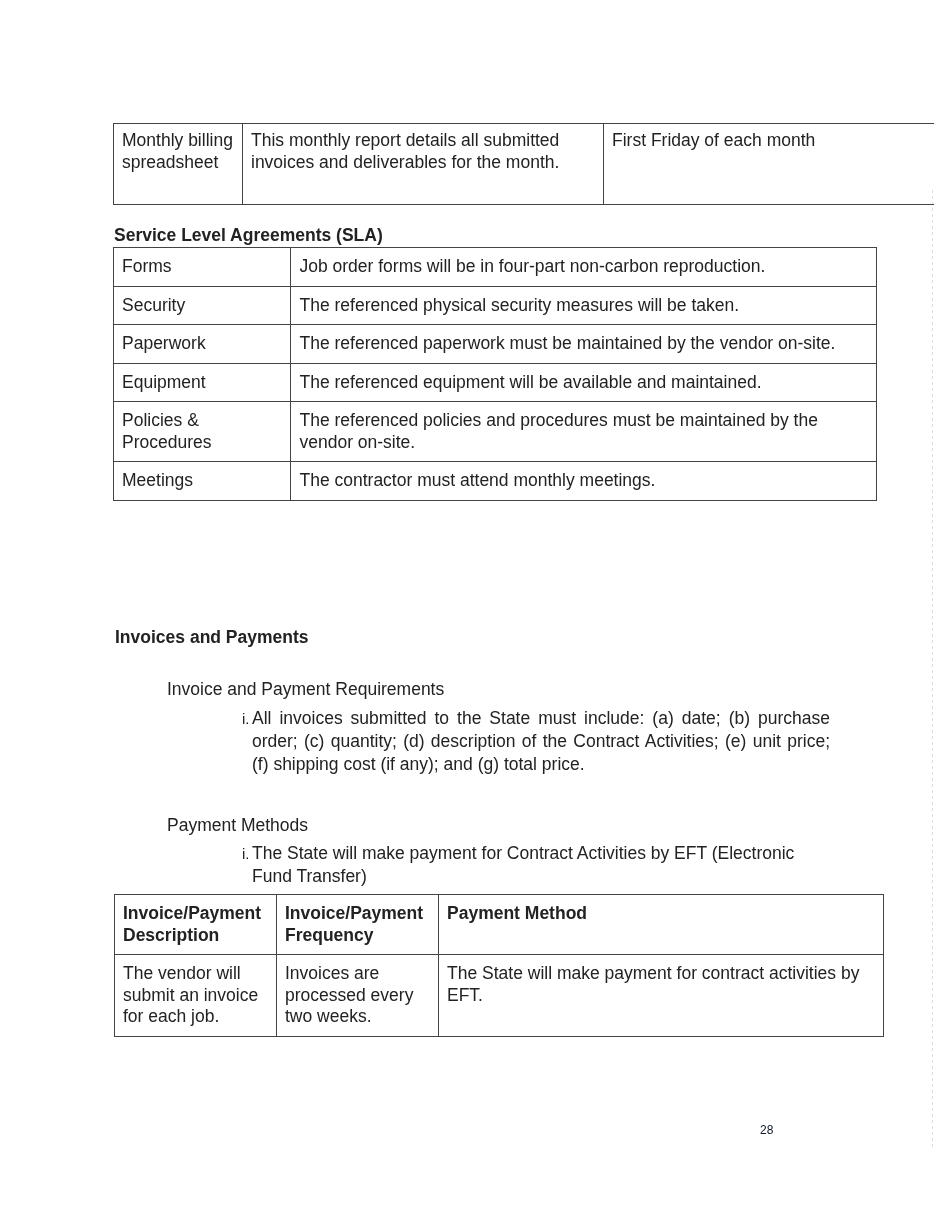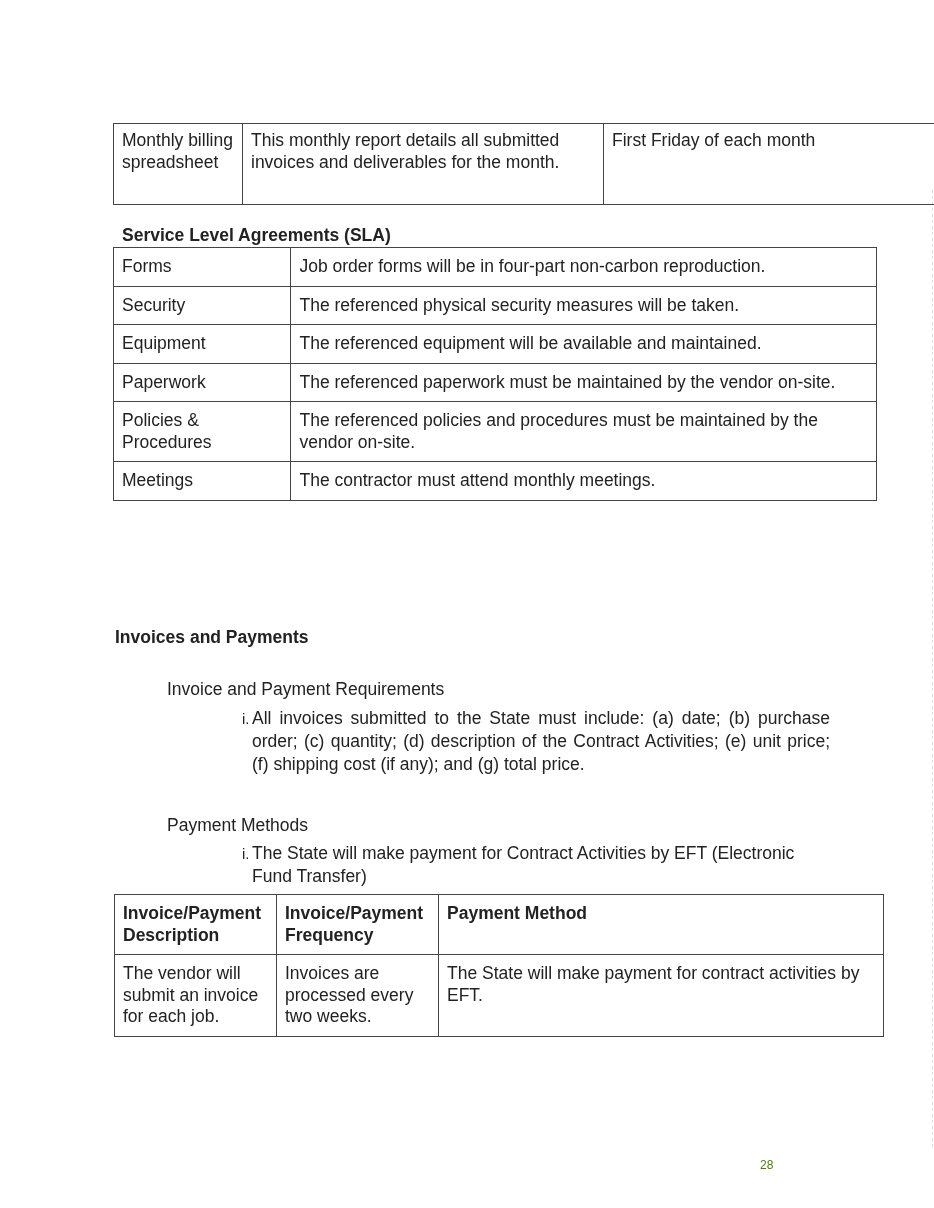--- a/index.html
+++ b/index.html
@@ -18,42 +18,42 @@
     padding: 6px 8px 6px 8px; line-height: 21.5px; font-weight: normal;
   }
   th { font-weight: bold; }
 
   #t-billing { left: 113px; top: 123px; width: 872px; }
   #t-billing td { height: 68px; }
 
   .section-title {
     position: absolute; font-weight: bold; font-size: 17.5px; color: #222;
   }
-  #sla-title { left: 114px; top: 225px; margin-left: 8px; }
+  #sla-title { left: 114px; top: 225px; }
   #t-sla { left: 113px; top: 247px; width: 764px; }
   #t-sla td, #t-sla th { padding-top: 8px; padding-bottom: 8px; }
   #t-sla .single td { height: 21px; }
 
   #inv-title { left: 115px; top: 627px; }
   .subhead { position: absolute; left: 167px; }
   #req-head { top: 679px; }
   #pm-head { top: 815px; }
 
   .item { position: absolute; left: 242px; width: 588px; line-height: 23px; }
   .item .num { position: absolute; left: 0; top: 0; font-size: 15px; }
   .item .txt { margin-left: 10px; display: block; text-align: justify; }
   #req-item { top: 707px; }
   #pm-item { top: 842px; }
 
   #t-pay { left: 114px; top: 894px; width: 770px; }
   #t-pay th, #t-pay td { padding: 8px 8px; }
   #t-pay th { height: 42px; }
   #t-pay td { height: 60px; }
 
-  #page-number { position: absolute; left: 760px; top: 1158px; font-size: 12px; color: #4d7c0f; }
+  #page-number { position: absolute; left: 760px; top: 1123px; font-size: 12px; color: #0f172a; }
 </style>
 </head>
 <body>
 
 <div class="scan-edge"></div>
 
 <table id="t-billing">
   <tbody>
       <tr>
     <td style="width:112px">Monthly billing spreadsheet</td>
@@ -68,26 +68,26 @@
   <tbody>
   <tr class="single">
     <td>Forms</td>
     <td>Job order forms will be in four-part non-carbon reproduction.</td>
   </tr>
   <tr class="single">
     <td>Security</td>
     <td>The referenced physical security measures will be taken.</td>
   </tr>
   <tr class="single">
+    <td>Paperwork</td>
+    <td>The referenced paperwork must be maintained by the vendor on-site.</td>
+  </tr>
+  <tr class="single">
     <td>Equipment</td>
     <td>The referenced equipment will be available and maintained.</td>
-  </tr>
-  <tr class="single">
-    <td>Paperwork</td>
-    <td>The referenced paperwork must be maintained by the vendor on-site.</td>
   </tr>
   <tr>
     <td>Policies &amp; Procedures</td>
     <td>The referenced policies and procedures must be maintained by the vendor on-site.</td>
   </tr>
   <tr class="single">
     <td>Meetings</td>
     <td>The contractor must attend monthly meetings.</td>
   </tr>
 </tbody>

